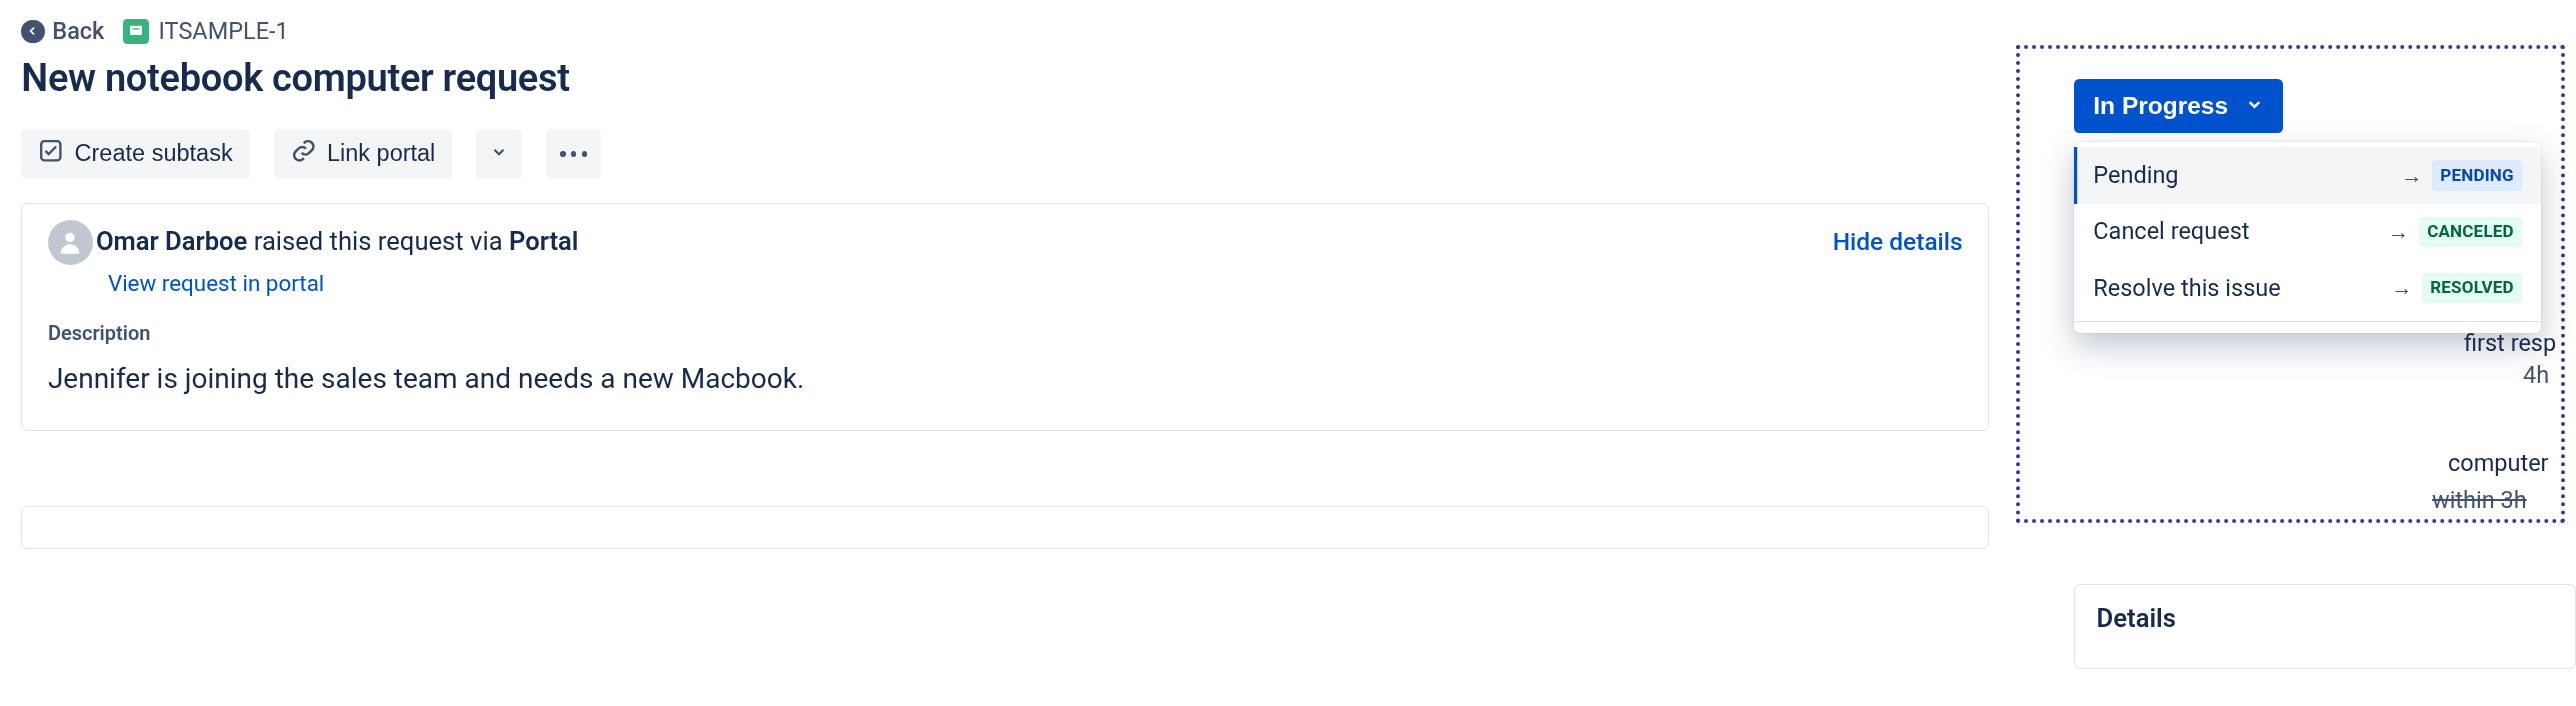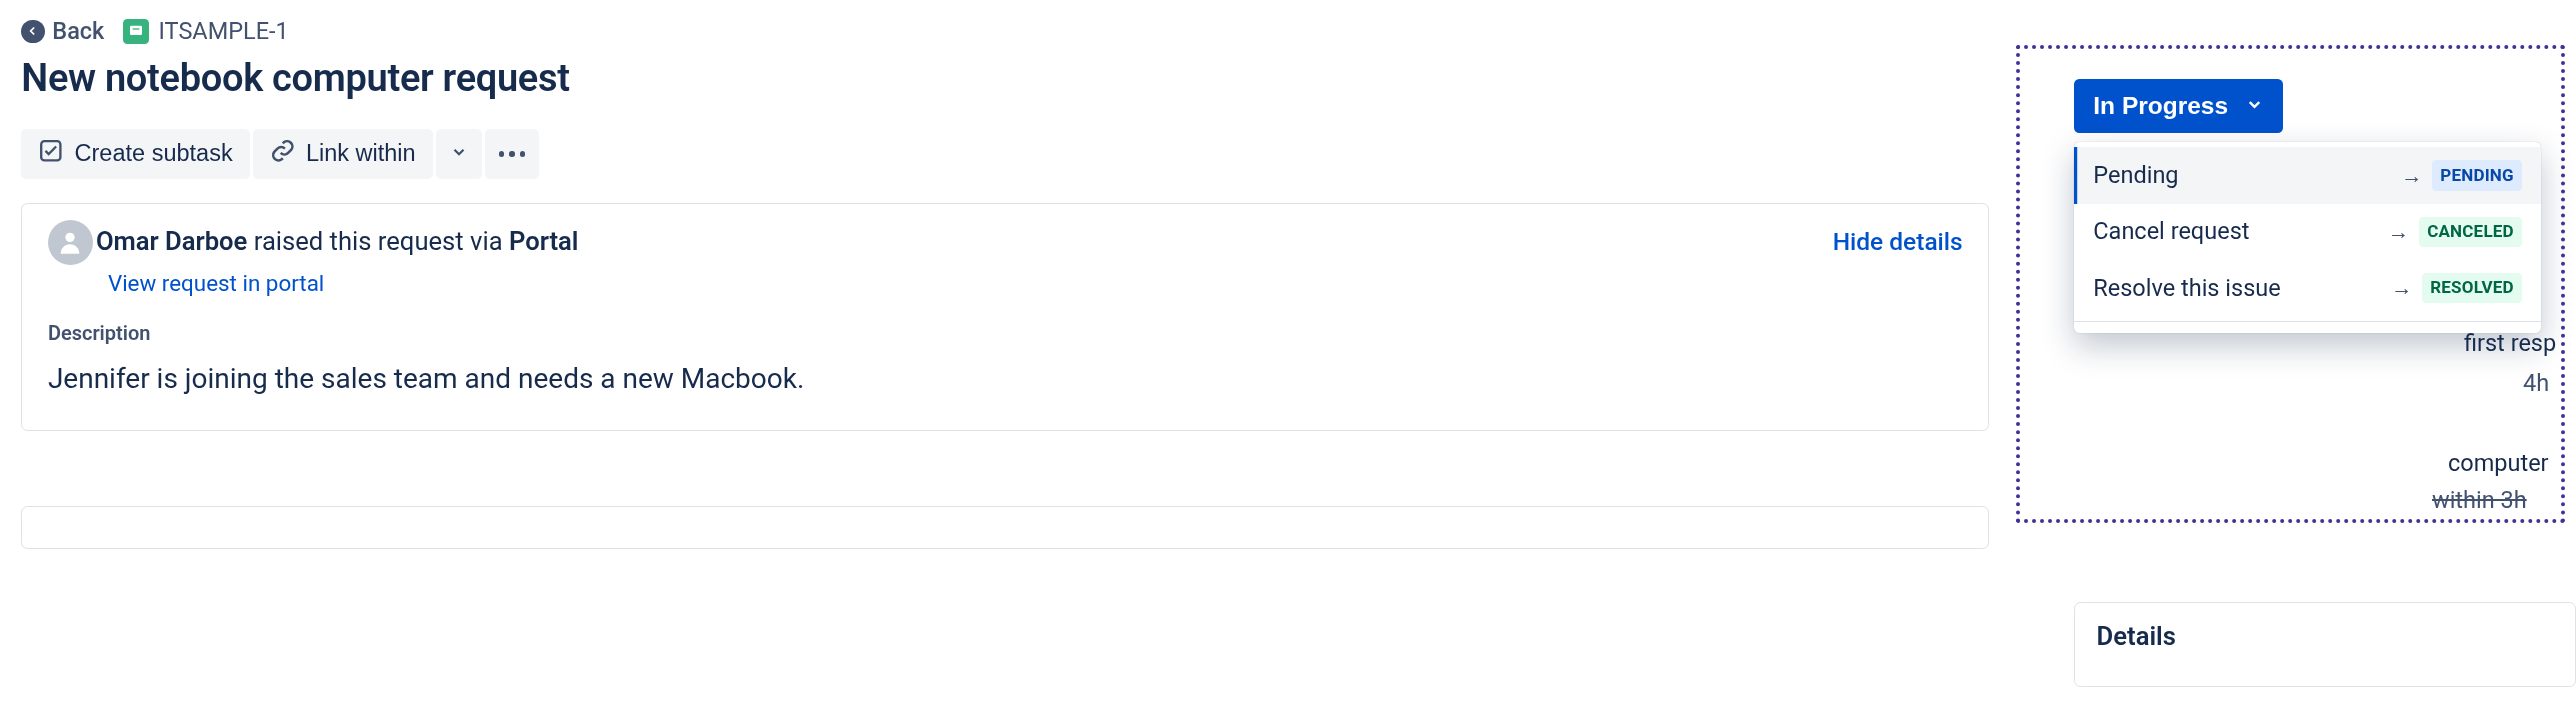--- a/index.html
+++ b/index.html
@@ -78,21 +78,21 @@
   .title{
     font-size:38px;
     font-weight:600;
     letter-spacing:-0.3px;
     color:#172B4D;
     margin:0 0 23.5px 0;
   }
 
   
   .toolbar{
-    display:flex;gap:3px;margin-bottom:23.5px;
+    display:flex;gap:24px;margin-bottom:23.5px;
   }
   .btn{
     display:inline-flex;align-items:center;gap:10.7px;
     background:var(--btn-bg);
     border:none;border-radius:5.3px;
     padding:9.6px 17px;
     font-size:23.5px;font-weight:500;color:var(--text);
     cursor:pointer;
   }
   .btn.icon-only{padding:9.6px 14px;}
@@ -188,27 +188,27 @@
     padding:11.7px 19px;font-size:23.5px;cursor:pointer;
   }
 
   
   .peek{
     position:absolute;right:-21.3px;
     color:var(--text);font-size:23.5px;
     white-space:nowrap;overflow:hidden;
   }
   .peek1{top:312px;width:112px;}
-  .peek2{top:352px;width:53px;color:var(--text-subtle);}
+  .peek2{top:344px;width:53px;color:var(--text-subtle);}
   .peek3{top:432px;width:128px;}
   .peek4{top:469px;width:144px;color:var(--text-subtle);text-decoration:line-through;}
 
   
   .details-panel{
-    position:absolute;left:85px;top:587px;right:-21.3px;
+    position:absolute;left:85px;top:569px;right:-21.3px;
     border:1.1px solid var(--panel-border);border-radius:6.4px;
     padding:16px 21.3px;font-size:25.6px;font-weight:600;
     height:85px;
   }
 </style>
 </head>
 <body>
 
 <div class="page">
   <div class="main-col">
@@ -245,21 +245,21 @@
         </span>
         <span>Create subtask</span>
       </button>
       <button class="btn">
         <span>
           <svg viewBox="0 0 24 24" fill="none" stroke="#42526E" stroke-width="2.4">
               <path d="M10 14a5 5 0 0 0 7 0l3-3a5 5 0 0 0-7-7l-1 1"></path>
               <path d="M14 10a5 5 0 0 0-7 0l-3 3a5 5 0 0 0 7 7l1-1"></path>
             </svg>
         </span>
-        <span>Link within</span>
+        <span>Link portal</span>
       </button>
       <button class="btn icon-only">
         <span>
           <svg class="chev-down" viewBox="0 0 24 24" fill="none" stroke="#42526E" stroke-width="3">
               <path d="M6 9l6 6 6-6"></path>
             </svg>
         </span>
       </button>
       <button class="btn icon-only">
         <span class="dots">

